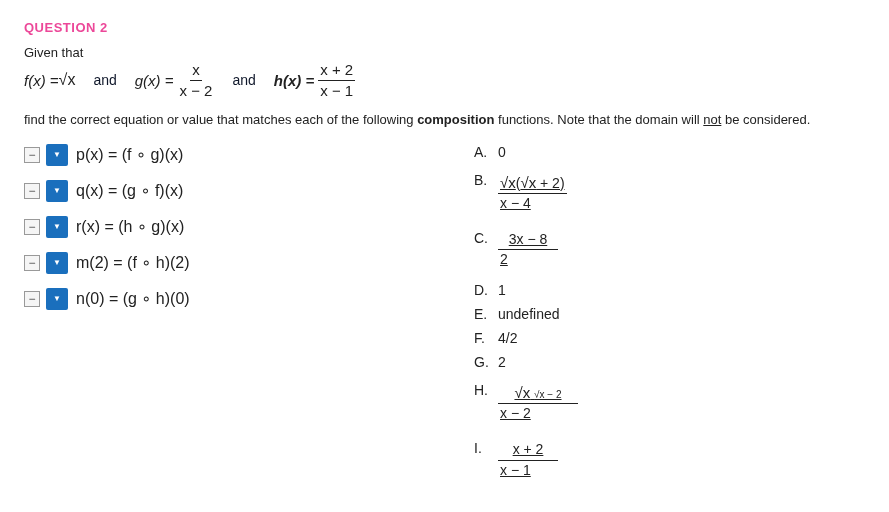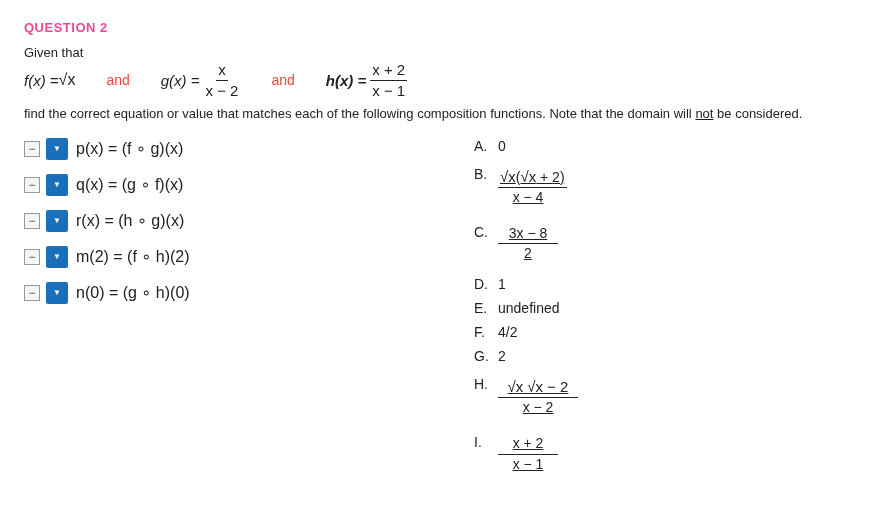--- a/index.html
+++ b/index.html
@@ -20,34 +20,34 @@
       text-transform: uppercase;
       letter-spacing: 0.5px;
     }
     .given-that {
       margin-bottom: 0;
       font-size: 13px;
     }
     .functions-row {
       display: flex;
       align-items: center;
-      gap: 13px;
-      margin-bottom: 4px;
+      gap: 0;
+      margin-bottom: 10px;
       font-size: 15px;
       flex-wrap: nowrap;
     }
     .fn-block {
       display: inline-flex;
       align-items: center;
       margin-right: 18px;
     }
     .connector {
       margin-right: 18px;
       font-size: 14px;
-      color: #ef4444;
+      color: #0f172a;
     }
     .fraction {
       display: inline-flex;
       flex-direction: column;
       align-items: center;
       vertical-align: middle;
     }
     .fraction .numerator {
       border-bottom: 1px solid #222;
       padding: 0 2px;
@@ -58,21 +58,21 @@
       padding: 0 2px;
       text-align: center;
       line-height: 1.3;
     }
     .instruction {
       font-size: 13px;
       margin-bottom: 14px;
       line-height: 1.5;
     }
     .instruction strong {
-      font-weight: normal;
+      font-weight: bold;
     }
     .instruction u {
       text-decoration: underline;
     }
     .main-layout {
       display: flex;
       gap: 0;
     }
     .left-panel {
       width: 420px;
@@ -141,21 +141,20 @@
       text-decoration: underline;
     }
     .answer-fraction .num {
       border-bottom: 1px solid #222;
       padding: 0 2px;
       text-align: center;
       min-width: 60px;
       line-height: 1.4;
     }
     .answer-fraction .den {
-      text-align: center;
       padding: 0 2px;
       min-width: 60px;
       line-height: 1.4;
     }
   </style>
 </head>
 <body>
 
 <div class="question-header">QUESTION 2</div>
 
@@ -265,21 +264,21 @@
 
     <div class="answer-item" style="margin-bottom:12px;">
       <span class="answer-letter">G.</span>
       <span>2</span>
     </div>
 
     <div class="answer-item" style="margin-bottom:16px;">
       <span class="answer-letter">H.</span>
       <div class="answer-fraction">
         <div class="num" style="min-width:80px;">
-          <span style="font-size:15px;">√x</span><span> </span><span style="font-size:15px;">√x − 2</span>
+          <span style="font-size:15px;">√x</span><span> </span><span style="font-size:10px;">√x − 2</span>
         </div>
         <div class="den" style="min-width:80px;">x − 2</div>
       </div>
     </div>
 
     <div class="answer-item">
       <span class="answer-letter">I.</span>
       <div class="answer-fraction">
         <div class="num">x + 2</div>
         <div class="den">x − 1</div>

